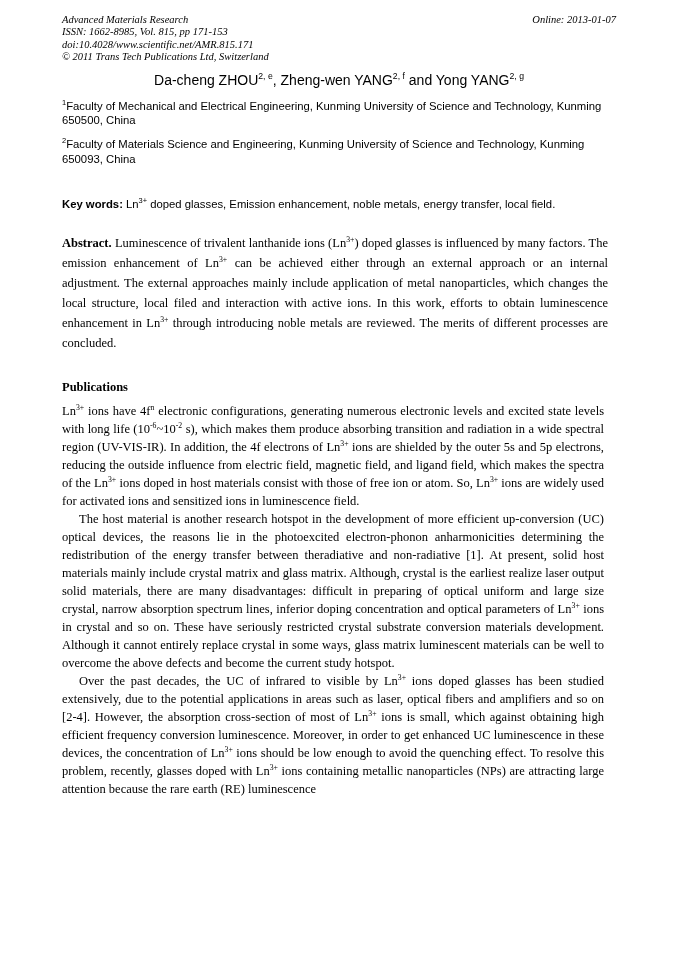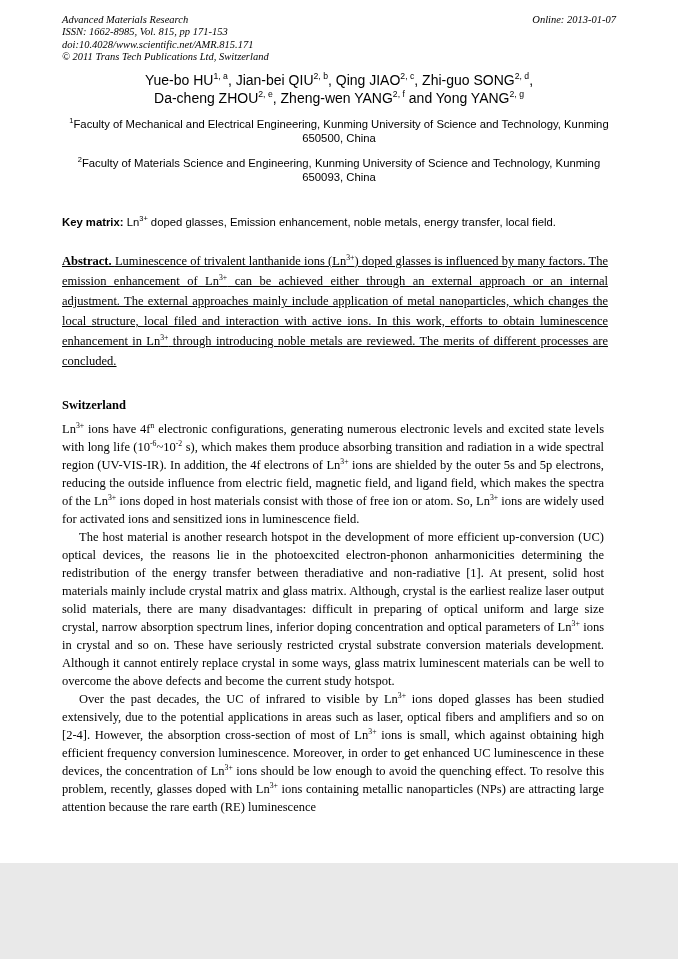--- a/index.html
+++ b/index.html
@@ -1,17 +1,17 @@
 <!DOCTYPE html>
 <html><head>
 <meta charset="utf-8">
 <style>
   html,body { margin:0; padding:0; background:#e9e9e9; }
   .page {
-    width:678px; height:863px; margin:0 auto; background:#ffffff; color:#000;
+    width:678px; height:959px; margin:0 auto; background:#ffffff; color:#000;
     box-sizing:border-box; padding:14px 62px 0 62px; overflow:hidden;
   }
   
   .jheader {
     display:flex; justify-content:space-between; align-items:flex-start;
     font:italic 10.5px/1.18 "Liberation Serif", serif; color:#000;
   }
   .jheader .hleft div { white-space:nowrap; }
   .jheader .hright { white-space:nowrap; }
   
@@ -20,31 +20,31 @@
     text-align:center; margin:25px 8px 0 8px;
   }
   .title sup { font-size:0.6em; }
   
   .authors {
     font:14px/1.3 "Liberation Sans", sans-serif; text-align:center; margin-top:7px;
   }
   .authors sup { font-size:0.62em; }
   
   .affil, .emails {
-    font:11.3px/1.27 "Liberation Sans", sans-serif; text-align:center; margin-top:10px;
+    font:11.3px/1.27 "Liberation Sans", sans-serif; text-align:left; margin-top:10px;
   }
   .affil sup, .emails sup, .keywords sup { font-size:0.66em; }
   
   .keywords {
     font:11.3px/1.3 "Liberation Sans", sans-serif; margin-top:31px;
   }
   .keywords b { font-weight:bold; }
   
   .abstract {
-    font:12.5px/1.6 "Liberation Serif", serif; text-align:justify; margin:21px 8px 0 0;text-decoration:underline;
+    font:12.5px/1.6 "Liberation Serif", serif; text-align:justify; margin:21px 8px 0 0;
   }
   .section-heading {
     font:bold 12.5px/1.3 "Liberation Serif", serif; margin:26px 0 0 0;
   }
   .body-par {
     font:12.5px/1.44 "Liberation Serif", serif; text-align:justify; margin:7px 12px 0 0;
   }
   .body-par + .body-par { margin-top:0; }
   .indent { text-indent:17px; }
   .abstract sup, .body-par sup { font-size:0.62em; }
@@ -60,31 +60,30 @@
       <div>Advanced Materials Research</div>
       <div>ISSN: 1662-8985, Vol. 815, pp 171-153</div>
       <div>doi:10.4028/www.scientific.net/AMR.815.171</div>
       <div>© 2011 Trans Tech Publications Ltd, Switzerland</div>
     </div>
     <div class="hright">Online: 2013-01-07</div>
   </div>
 
 
   <div class="authors">
-    <div>Yue-bo HU<sup>1, a</sup>, Jian-bei QIU<sup>2, b</sup>, Qing JIAO<sup>2, c</sup>, Zhi-guo SONG<sup>2, d</sup>,</div>
     <div>Da-cheng ZHOU<sup>2, e</sup>, Zheng-wen YANG<sup>2, f</sup> and Yong YANG<sup>2, g</sup></div>
   </div>
 
   <div class="affil"><sup>1</sup>Faculty of Mechanical and Electrical Engineering, Kunming University of Science and Technology, Kunming 650500, China</div>
   <div class="affil"><sup>2</sup>Faculty of Materials Science and Engineering, Kunming University of Science and Technology, Kunming 650093, China</div>
 
 
-  <div class="keywords"><b>Key matrix: </b>Ln<sup>3+</sup> doped glasses, Emission enhancement, noble metals, energy transfer, local field.</div>
+  <div class="keywords"><b>Key words: </b>Ln<sup>3+</sup> doped glasses, Emission enhancement, noble metals, energy transfer, local field.</div>
 
   <p class="abstract"><b>Abstract. </b>Luminescence of trivalent lanthanide ions (Ln<sup>3+</sup>) doped glasses is influenced by many factors. The emission enhancement of Ln<sup>3+</sup> can be achieved either through an external approach or an internal adjustment. The external approaches mainly include application of metal nanoparticles, which changes the local structure, local filed and interaction with active ions. In this work, efforts to obtain luminescence enhancement in Ln<sup>3+</sup> through introducing noble metals are reviewed. The merits of different processes are concluded.</p>
 
-  <h2 class="section-heading">Switzerland</h2>
+  <h2 class="section-heading">Publications</h2>
 
   <p class="body-par">Ln<sup>3+</sup> ions have 4f<sup>n</sup> electronic configurations, generating numerous electronic levels and excited state levels with long life (10<sup>-6</sup>~10<sup>-2</sup> s), which makes them produce absorbing transition and radiation in a wide spectral region (UV-VIS-IR). In addition, the 4f electrons of Ln<sup>3+</sup> ions are shielded by the outer 5s and 5p electrons, reducing the outside influence from electric field, magnetic field, and ligand field, which makes the spectra of the Ln<sup>3+</sup> ions doped in host materials consist with those of free ion or atom. So, Ln<sup>3+</sup> ions are widely used for activated ions and sensitized ions in luminescence field.</p>
   <p class="body-par indent">The host material is another research hotspot in the development of more efficient up-conversion (UC) optical devices, the reasons lie in the photoexcited electron-phonon anharmonicities determining the redistribution of the energy transfer between theradiative and non-radiative [1]. At present, solid host materials mainly include crystal matrix and glass matrix. Although, crystal is the earliest realize laser output solid materials, there are many disadvantages: difficult in preparing of optical uniform and large size crystal, narrow absorption spectrum lines, inferior doping concentration and optical parameters of Ln<sup>3+</sup> ions in crystal and so on. These have seriously restricted crystal substrate conversion materials development. Although it cannot entirely replace crystal in some ways, glass matrix luminescent materials can be well to overcome the above defects and become the current study hotspot.</p>
   <p class="body-par indent">Over the past decades, the UC of infrared to visible by Ln<sup>3+</sup> ions doped glasses has been studied extensively, due to the potential applications in areas such as laser, optical fibers and amplifiers and so on [2-4]. However, the absorption cross-section of most of Ln<sup>3+</sup> ions is small, which against obtaining high efficient frequency conversion luminescence. Moreover, in order to get enhanced UC luminescence in these devices, the concentration of Ln<sup>3+</sup> ions should be low enough to avoid the quenching effect. To resolve this problem, recently, glasses doped with Ln<sup>3+</sup> ions containing metallic nanoparticles (NPs) are attracting large attention because the rare earth (RE) luminescence</p>
 
 </div>
 
 </body></html>

